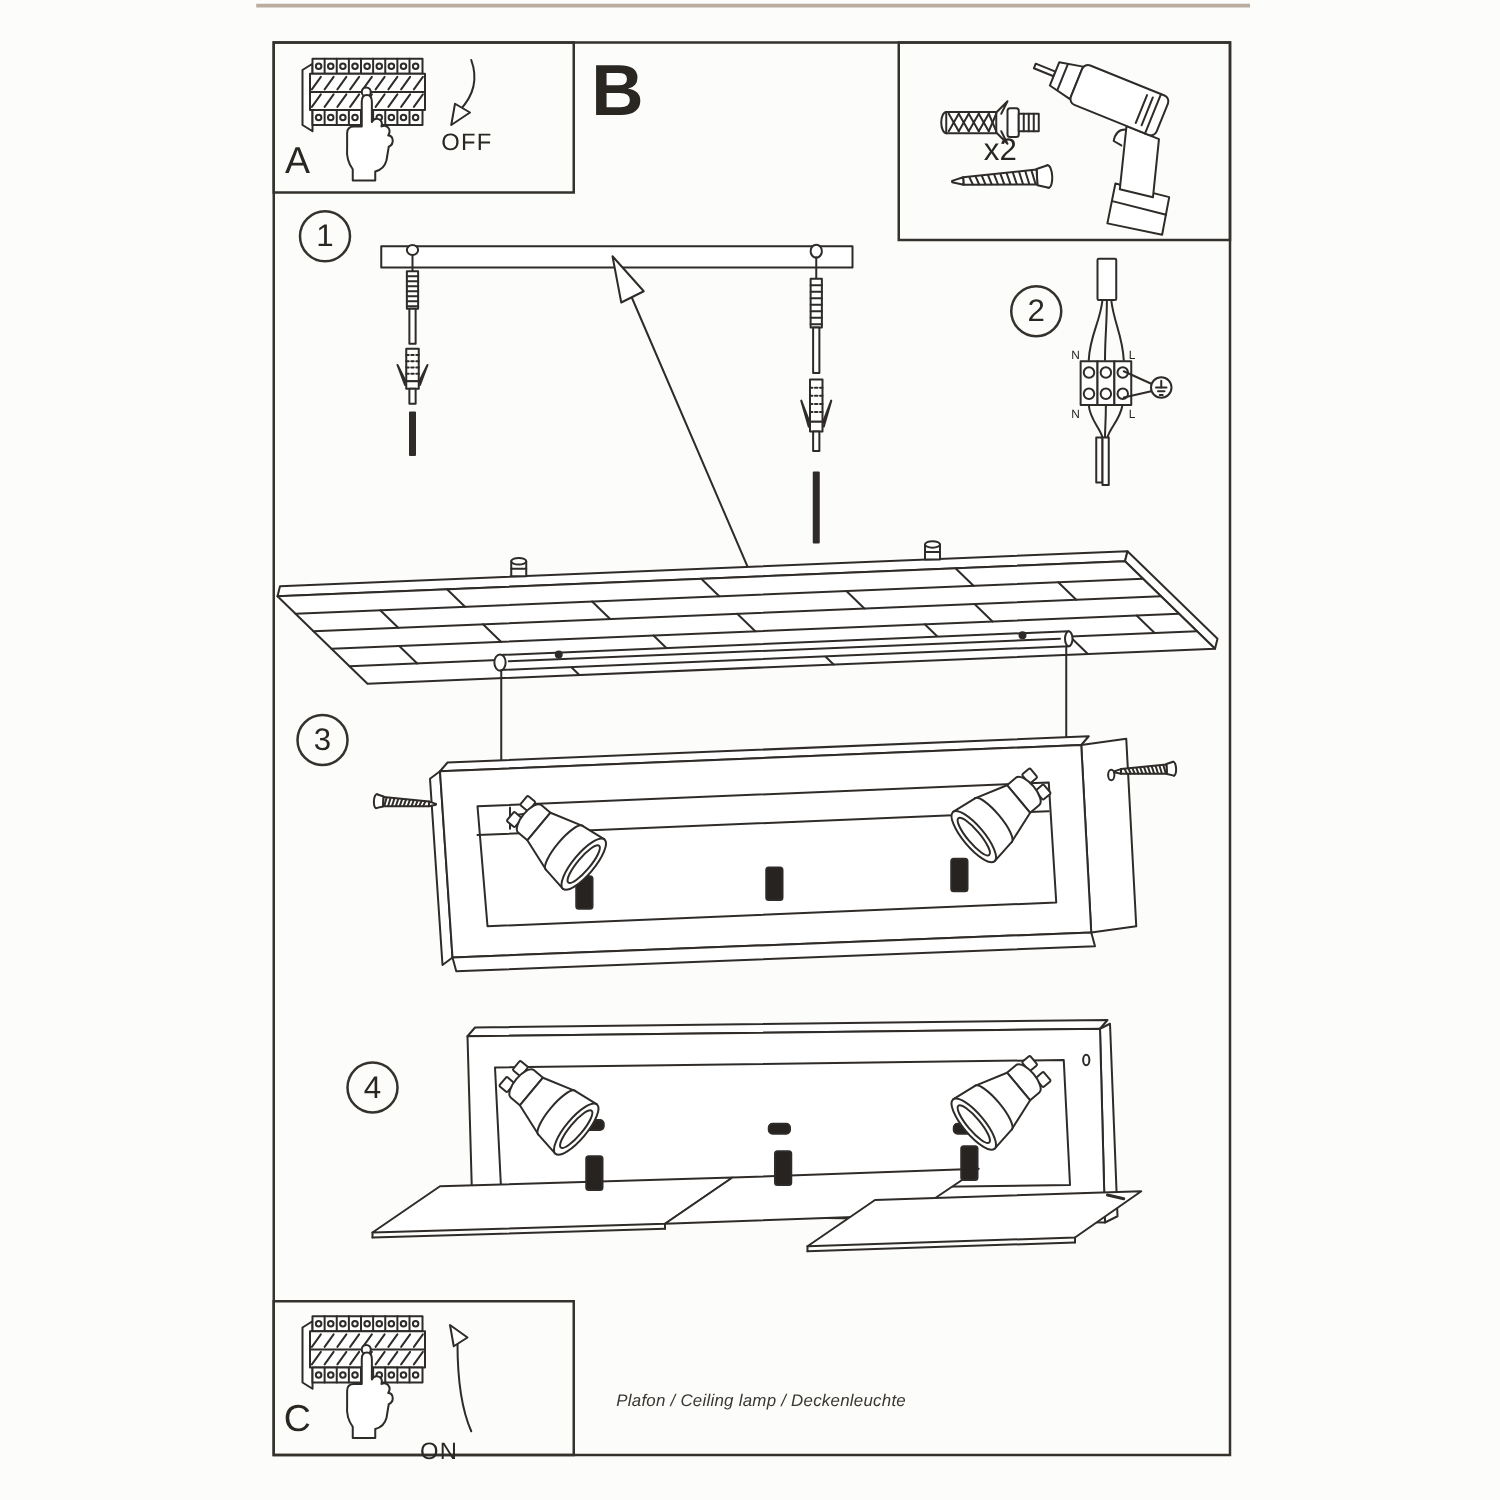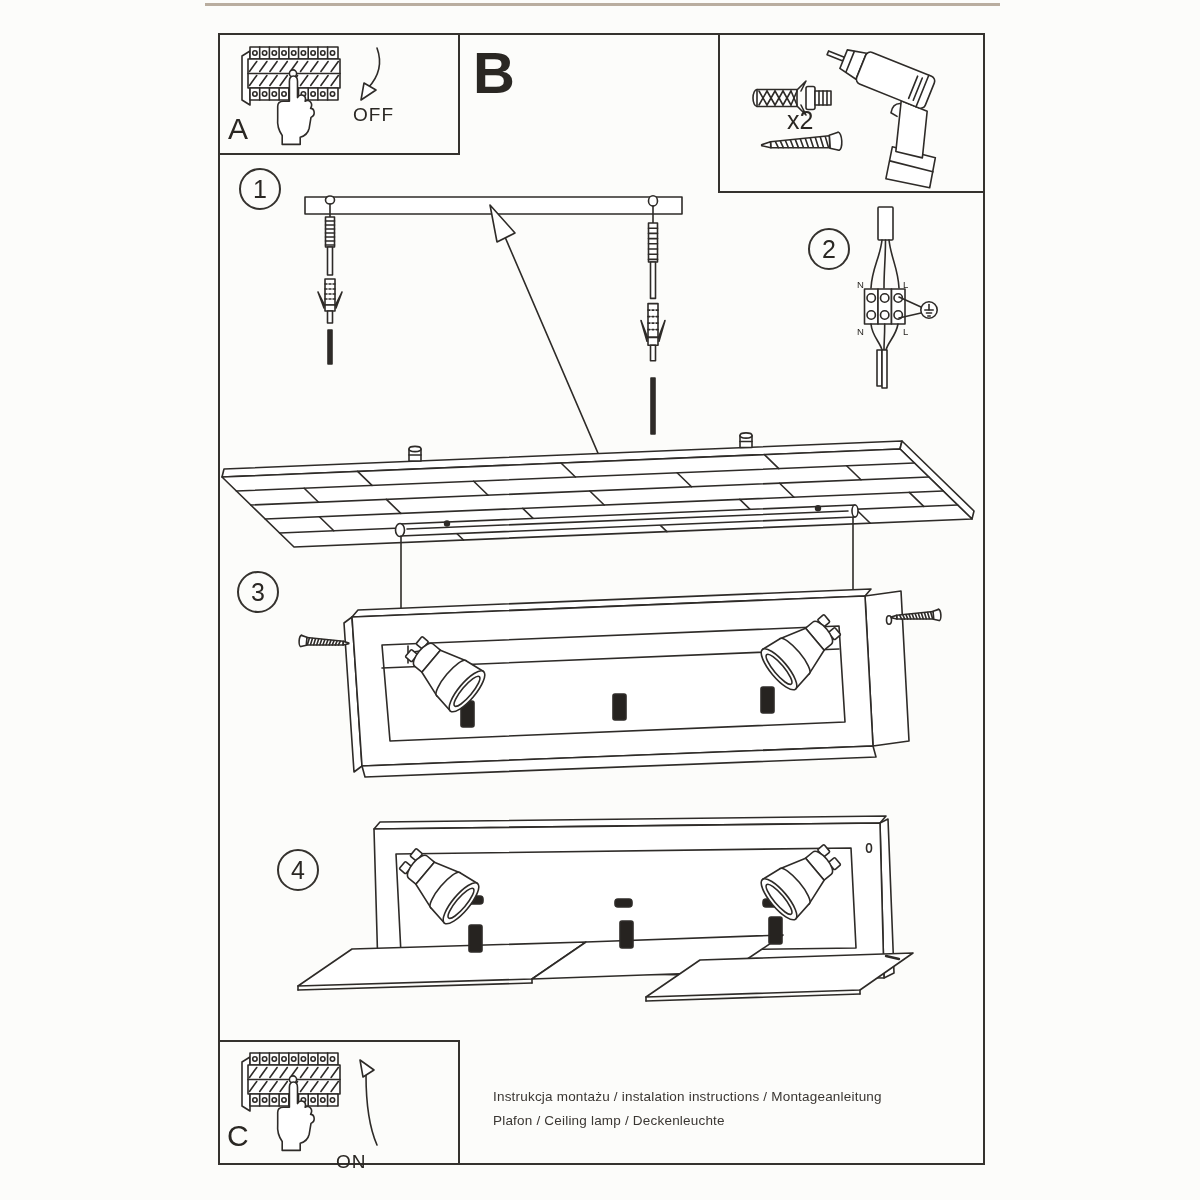--- a/index.html
+++ b/index.html
@@ -25,21 +25,21 @@
   .step-circle{position:absolute;z-index:3;width:38px;height:38px;border:2.2px solid #35322e;border-radius:50%;
                display:flex;align-items:center;justify-content:center;font-size:25px;background:#fcfcfa;}
   #step1-circle{left:239px;top:168px;}
   #step2-circle{left:808px;top:228px;}
   #step3-circle{left:237px;top:571px;}
   #step4-circle{left:277px;top:849px;}
   .wire-label{position:absolute;z-index:4;font-size:9.5px;font-weight:400;}
   #nl-tl{left:857px;top:279px;} #nl-tr{left:903px;top:279px;}
   #nl-bl{left:857px;top:326px;} #nl-br{left:903px;top:326px;}
   .footer-line{position:absolute;z-index:3;left:493px;font-size:13.5px;color:#3a3632;letter-spacing:0.2px;}
-  #footer1{top:1089px;} #footer2{top:1113px;}
+  #footer1{top:1089px;} #footer2{top:1113px;font-style:italic;}
 </style>
 </head>
 <body>
 
 <div class="stage">
 
   <div id="top-edge"></div>
   <div id="outer-frame" class="frame"></div>
   <div id="box-a" class="frame"></div>
   <div id="box-tools" class="frame"></div>
@@ -55,21 +55,20 @@
   <div id="step1-circle" class="step-circle">1</div>
   <div id="step2-circle" class="step-circle">2</div>
   <div id="step3-circle" class="step-circle">3</div>
   <div id="step4-circle" class="step-circle">4</div>
 
   <div id="nl-tl" class="wire-label">N</div>
   <div id="nl-tr" class="wire-label">L</div>
   <div id="nl-bl" class="wire-label">N</div>
   <div id="nl-br" class="wire-label">L</div>
 
-  <div id="footer1" class="footer-line">Instrukcja montażu / instalation instructions / Montageanleitung</div>
   <div id="footer2" class="footer-line">Plafon / Ceiling lamp / Deckenleuchte</div>
 
   <svg class="art" width="1200" height="1200" viewBox="0 0 1200 1200" fill="none" stroke="#2e2b28" stroke-width="1.6" stroke-linecap="round" stroke-linejoin="round">
     <defs>
 
       <g id="breakerHand">
         <g>
           <polygon points="8,5 0,10 0,54 8,59" fill="#fff"></polygon>
           <rect x="8" y="1" width="88" height="12" fill="#fff"></rect>
           <line x1="17.7" y1="1" x2="17.7" y2="13"></line>

